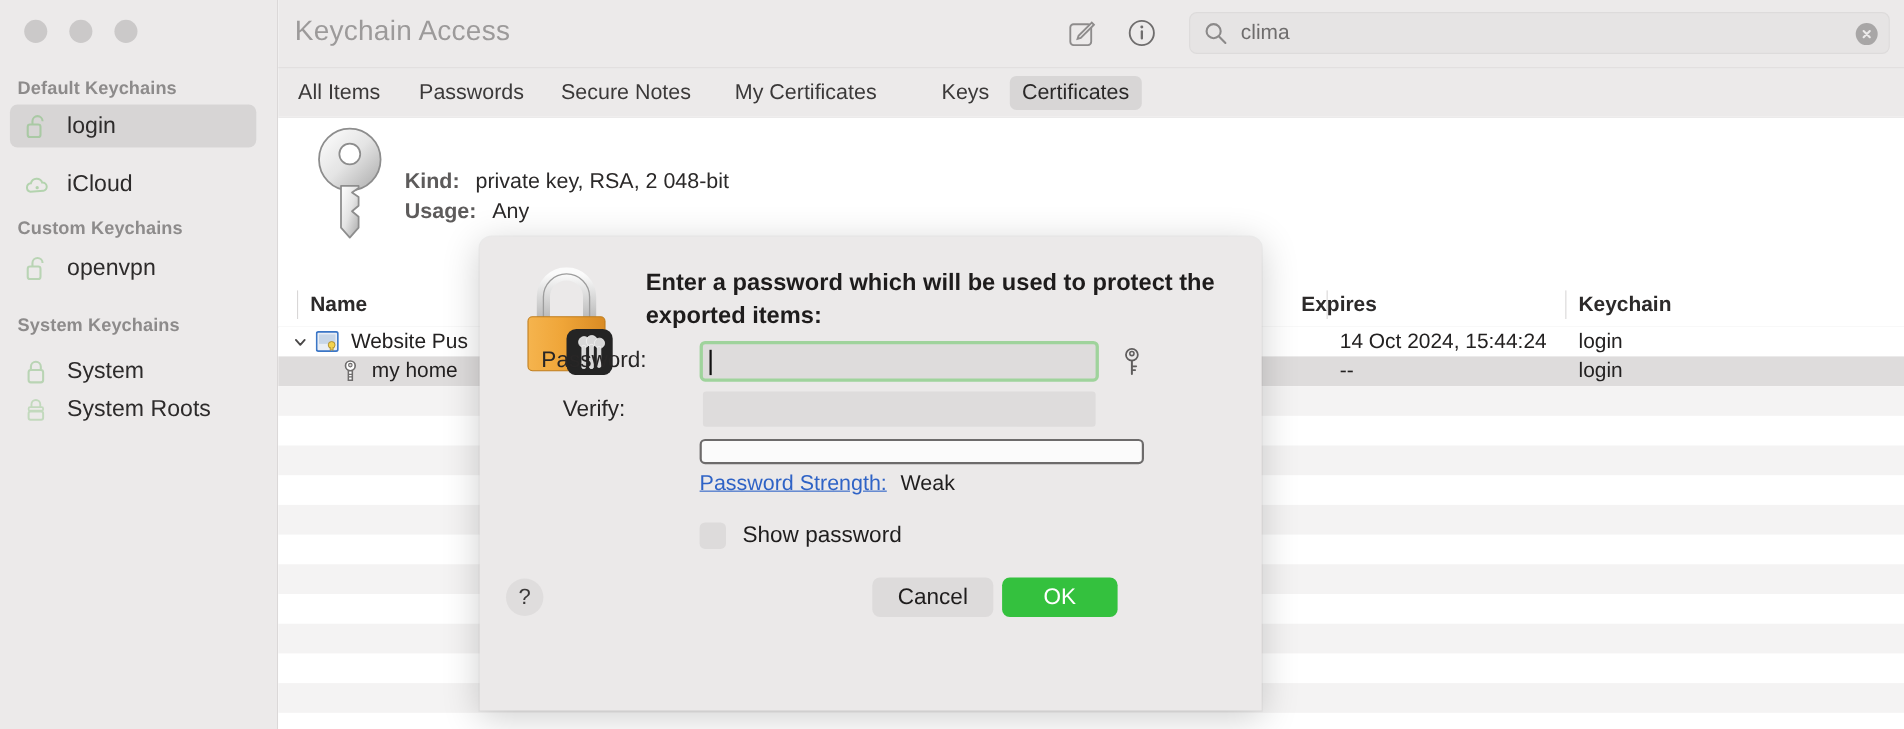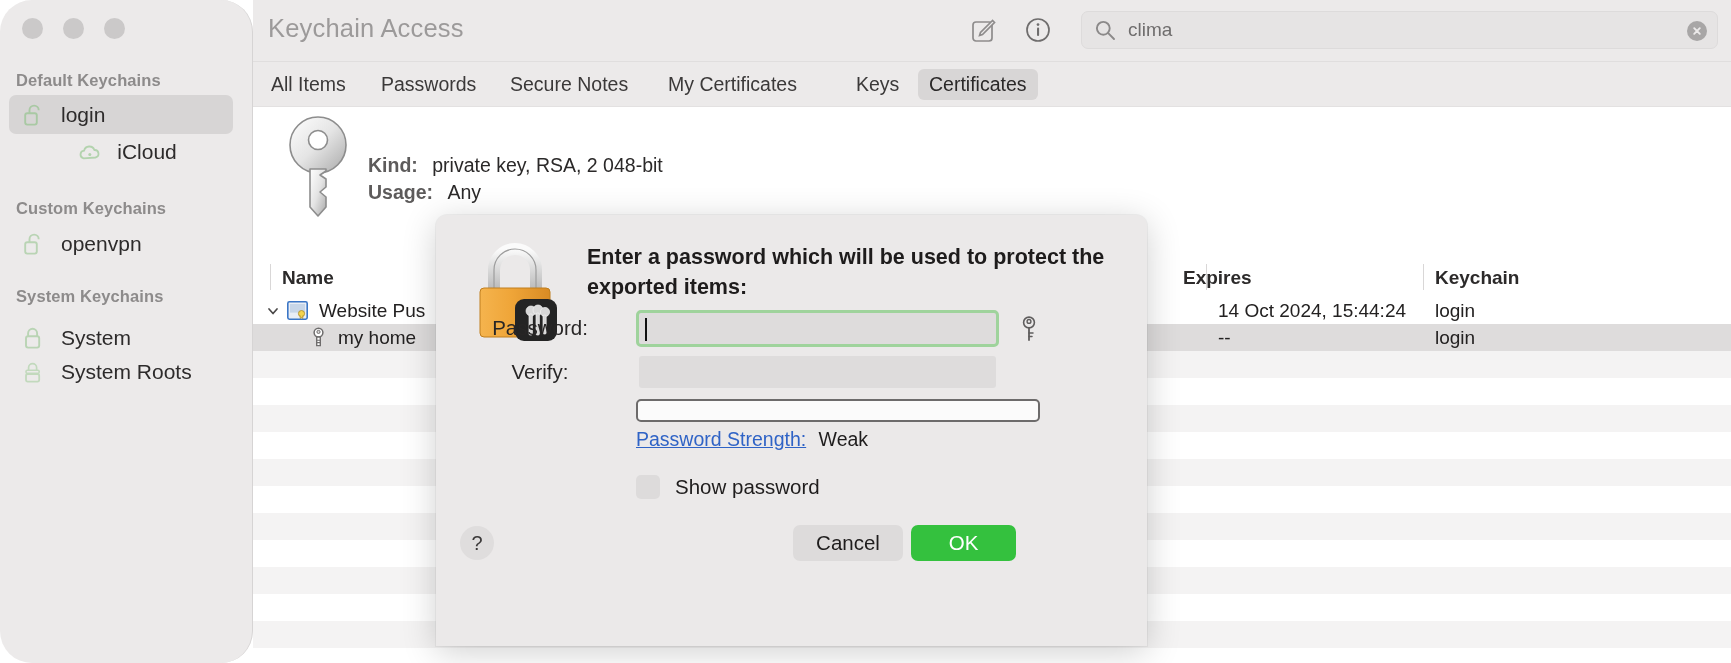--- a/index.html
+++ b/index.html
@@ -17,21 +17,20 @@
     background: #ffffff;
   }
 
   
   #sidebar {
     position: absolute; left: 0; top: 0;
     width: 253px; height: 663px;
     background: #eceaea;
     border-right: 1px solid #d6d4d4;
     box-sizing: border-box;
-    border-radius: 32px;
   }
   #traffic-lights {
     position: absolute; left: 22px; top: 18px;
     display: flex; gap: 20px;
   }
   .traffic-dot {
     width: 21px; height: 21px; border-radius: 50%;
     background: #cbc9c9;
   }
   .side-group-title {
@@ -290,21 +289,21 @@
     <div class="side-item selected" style="top:95px;">
       <span>
         <svg class="side-icon" viewBox="0 0 22 24">
           <path d="M6.5 10.5 V7.2 a4.6 4.6 0 0 1 9.2 0" fill="none" stroke="#a9c9a4" stroke-width="1.9"></path>
           <rect x="2.2" y="10.2" width="11.6" height="11.4" rx="2.1" fill="none" stroke="#a9c9a4" stroke-width="1.9"></rect>
         </svg>
       </span>
       <span class="s-label">login</span>
     </div>
 
-    <div class="side-item" style="top:132px;justify-content:center;">
+    <div class="side-item" style="top:148px;">
       <span>
         <svg class="side-icon" viewBox="0 0 22 24">
           <path d="M4.6 18.3 a3.9 3.9 0 0 1 .5-7.7 a5.4 5.4 0 0 1 10.3-.6 a3.8 3.8 0 0 1 1.1 7.5 z" fill="none" stroke="#b3d3ae" stroke-width="1.8"></path>
           <circle cx="10.8" cy="14.6" r="1.5" fill="#b3d3ae"></circle>
         </svg>
       </span>
       <span class="s-label">iCloud</span>
     </div>
 
     <div class="side-group-title" style="top:199px;">Custom Keychains</div>

